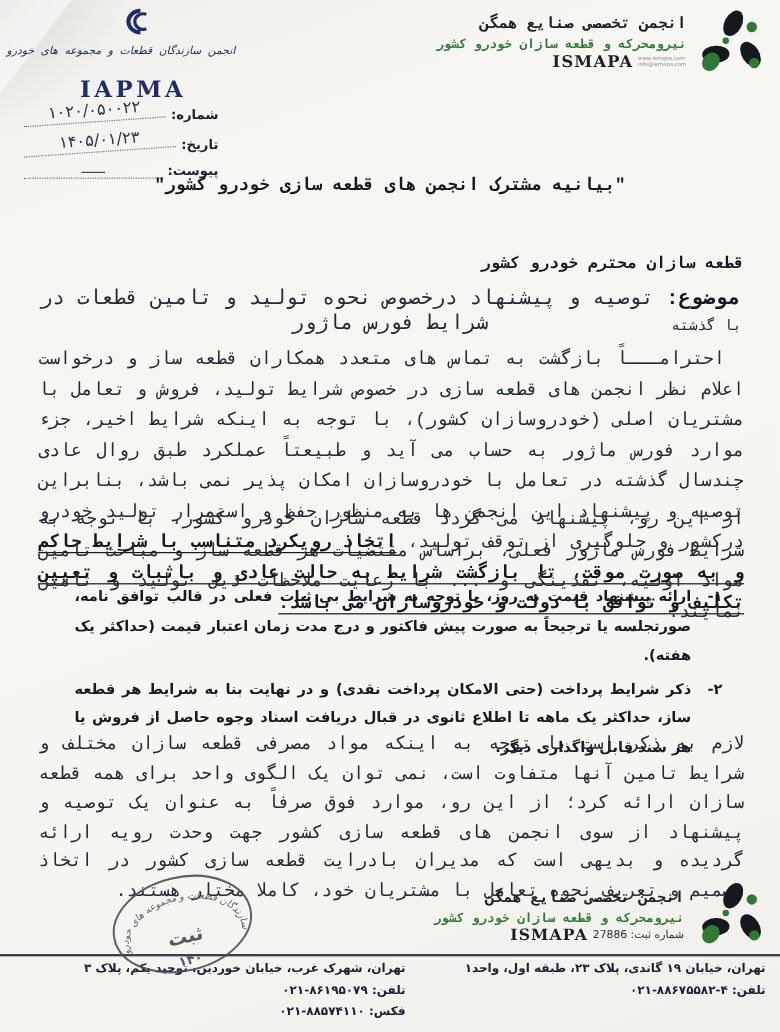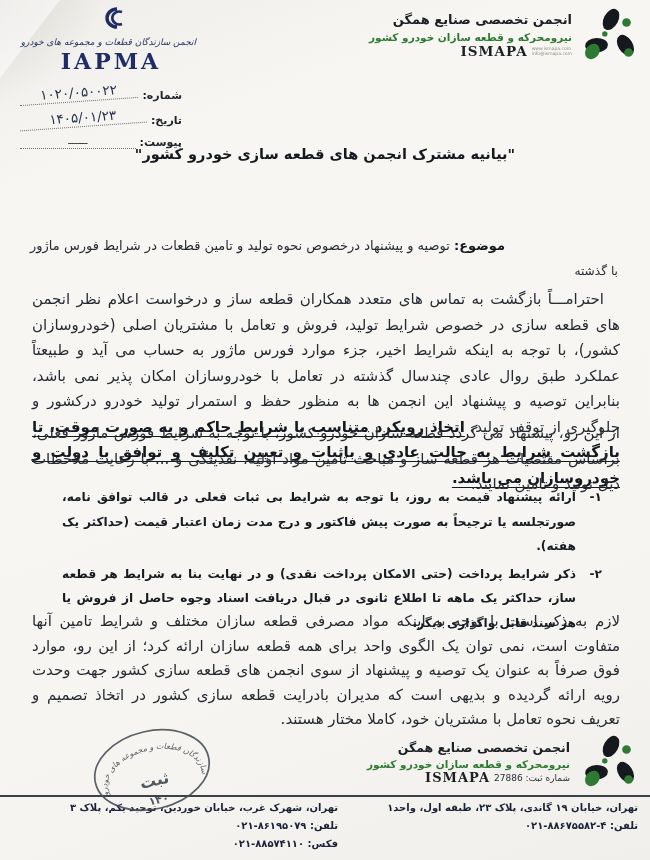--- a/index.html
+++ b/index.html
@@ -7,27 +7,27 @@
     position:relative; width:650px; height:860px; overflow:hidden;
     background:
       radial-gradient(circle at -40px -40px, rgba(120,115,105,.28), rgba(120,115,105,0) 150px),
       linear-gradient(160deg,#efede9 0%, #f7f6f3 18%, #f6f5f1 70%, #f1efeb 100%);
     font-family:"DejaVu Sans","Liberation Sans",sans-serif;
     color:#262b33;
   }
   .fold{position:absolute;left:0;top:0;width:0;height:0;
     border-top:78px solid rgba(255,255,255,.55);
     border-right:60px solid transparent;}
-  .rtl{direction:rtl; unicode-bidi:embed;}
+  .rtl{direction:rtl; unicode-bidi:embed;font-family:Liberation Mono, monospace;}
   .ltr{direction:ltr; unicode-bidi:embed; display:inline-block;}
 
   
   .hleft{position:absolute; left:26px; top:4px; width:170px; text-align:center;}
   .hleft .callig{font-size:9px; color:#21315f; white-space:nowrap; margin-top:1px; font-style:italic; letter-spacing:.2px;}
-  .hleft .acr{font-family:"DejaVu Serif","Liberation Serif",serif; font-size:22px; font-weight:bold; letter-spacing:3px; color:#1f2c66; margin-top:1px;}
+  .hleft .acr{font-family:"DejaVu Serif","Liberation Serif",serif; font-size:19px; font-weight:bold; letter-spacing:3px; color:#1f2c66; margin-top:16px;}
 
   
   .hr-logo{position:absolute; right:8px; top:6px;}
   .hright{position:absolute; right:78px; top:12px; width:250px; text-align:right;}
   .hright .l1{font-size:13px; font-weight:bold; color:#1c2025;}
   .hright .l2{font-size:10.5px; font-weight:bold; color:#2e7a33; margin-top:4px;}
   .acr-row{display:flex; direction:ltr; justify-content:flex-end; align-items:center; gap:4px; margin-top:0;}
   .acr-row .ism{font-family:"DejaVu Serif","Liberation Serif",serif; font-size:13.5px; font-weight:bold; color:#1c2025; letter-spacing:1px;}
   .tiny{font-size:4.5px; color:#8a8f85; line-height:5px; text-align:left;}
 
@@ -36,21 +36,21 @@
   .meta .row{display:flex; direction:rtl; align-items:flex-end; gap:4px; margin-bottom:7px;}
   .meta .lbl{font-size:11px; font-weight:bold; color:#1d222b; white-space:nowrap;}
   .meta .val{flex:1; text-align:center; border-bottom:1px dotted #6a6f78;
     font-size:13.5px; color:#27324e; letter-spacing:1px; transform:rotate(-4deg); transform-origin:center bottom; padding-bottom:1px;}
   .meta .val.flat{transform:none; font-size:11px; color:#444;}
 
   .title{position:absolute; top:146px; left:0; right:0; text-align:center;
     font-size:14.5px; font-weight:bold; color:#15191f;}
   .addressee{position:absolute; top:211px; right:30px; left:30px; text-align:right;
     font-size:13.5px; font-weight:bold; color:#15191f;}
-  .subject{position:absolute; top:238px; right:30px; left:30px; text-align:left; font-size:13px;}
+  .subject{position:absolute; top:238px; right:30px; left:30px; text-align:center; font-size:17px;}
   .subject b{color:#15191f;}
   .salut{position:absolute; top:264px; right:32px; font-size:12.2px;}
 
   .para{position:absolute; right:30px; left:32px; text-align:justify;
     font-size:15px; line-height:25.5px; color:#262b33;}
   .p1{top:287px; text-indent:16px;}
   .p2{top:421px;}
   .p3{top:597px; line-height:24.5px;margin-top:12px;}
   .closing{position:absolute; top:699px; right:30px; left:32px; text-align:right; font-size:12.2px;}
   .emph{font-weight:bold; color:#14181f; text-decoration:underline; text-underline-offset:3.5px;}
@@ -130,20 +130,21 @@
       <span class="lbl">تاریخ:</span>
       <span class="val ltr">۱۴۰۵/۰۱/۲۳</span>
     </div>
     <div class="row">
       <span class="lbl">پیوست:</span>
       <span class="val flat">ــــــ</span>
     </div>
   </div>
 
   <div class="title rtl">"بیانیه مشترک انجمن های قطعه سازی خودرو کشور"</div>
+  <div class="addressee rtl">قطعه سازان محترم خودرو کشور</div>
   <div class="subject rtl">
     <b>موضوع:</b><span> توصیه و پیشنهاد درخصوص نحوه تولید و تامین قطعات در شرایط فورس ماژور</span>
   </div>
   <div class="salut rtl">با گذشته</div>
 
   <div class="para p1 rtl">
     <span>احترامـــاً بازگشت به تماس های متعدد همکاران قطعه ساز و درخواست اعلام نظر انجمن های قطعه سازی در خصوص شرایط تولید، فروش و تعامل با مشتریان اصلی (خودروسازان کشور)، با توجه به اینکه شرایط اخیر، جزء موارد فورس ماژور به حساب می آید و طبیعتاً عملکرد طبق روال عادی چندسال گذشته در تعامل با خودروسازان امکان پذیر نمی باشد، بنابراین توصیه و پیشنهاد این انجمن ها به منظور حفظ و استمرار تولید خودرو درکشور و جلوگیری از توقف تولید، </span><span class="emph">اتخاذ رویکرد متناسب با شرایط حاکم و به صورت موقت، تا بازگشت شرایط به حالت عادی و باثبات و تعیین تکلیف و توافق با دولت و خودروسازان می باشد.</span>
   </div>
 
   <div class="para p2 rtl">از این رو، پیشنهاد می گردد قطعه سازان خودرو کشور، با توجه به شرایط فورس ماژور فعلی، براساس مقتضیات هر قطعه ساز و مباحث تامین مواد اولیه، نقدینگی و ... با رعایت ملاحظات ذیل تولید و تامین نمایند:</div>

